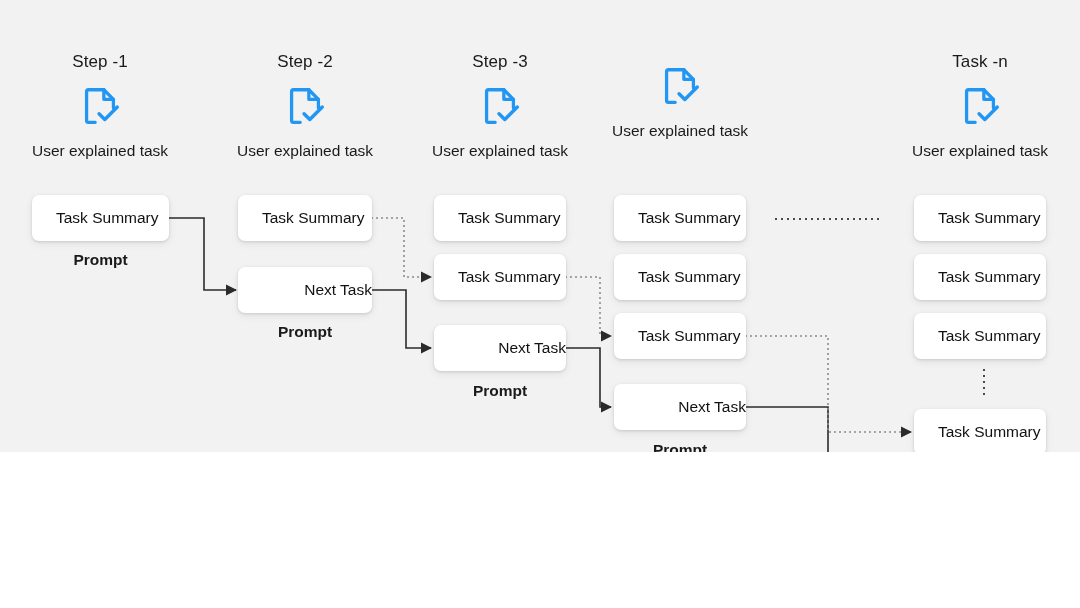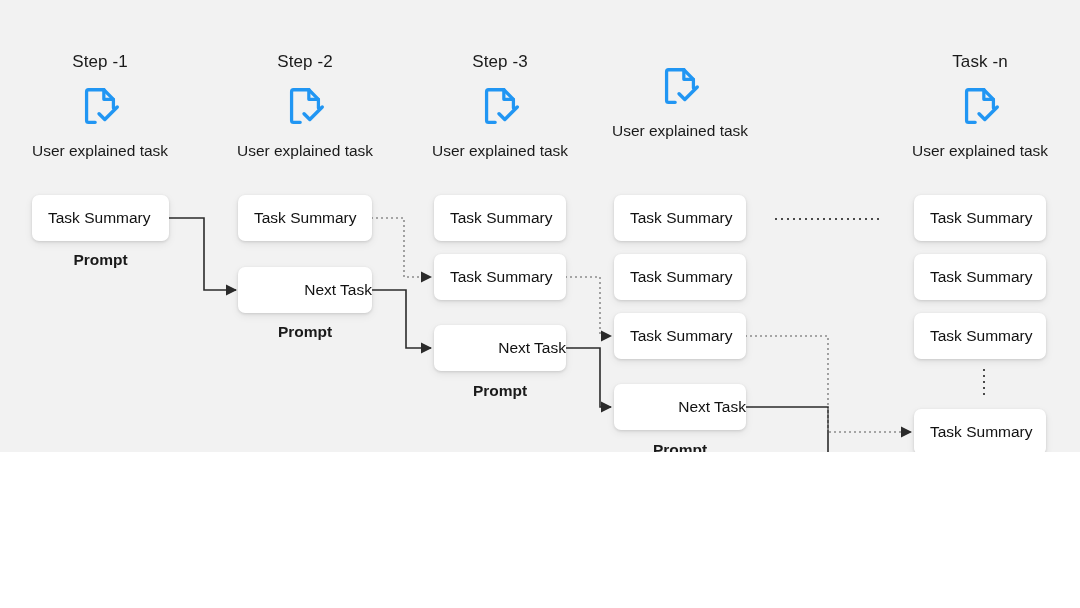--- a/index.html
+++ b/index.html
@@ -55,21 +55,21 @@
     border-radius: 7px;
     box-shadow: 0 1px 3px rgba(0,0,0,0.13), 0 3px 8px rgba(0,0,0,0.07);
     display: flex;
     align-items: center;
     font-size: 15.5px;
     color: #111111;
     box-sizing: border-box;
   }
   .node.left {
     justify-content: flex-start;
-    padding-left: 16px;
+    padding-left: 24px;
   }
   .node.center {
     justify-content: flex-end;
   }
 
   
   .prompt-label {
     position: absolute;
     font-size: 15.5px;
     font-weight: 700;

